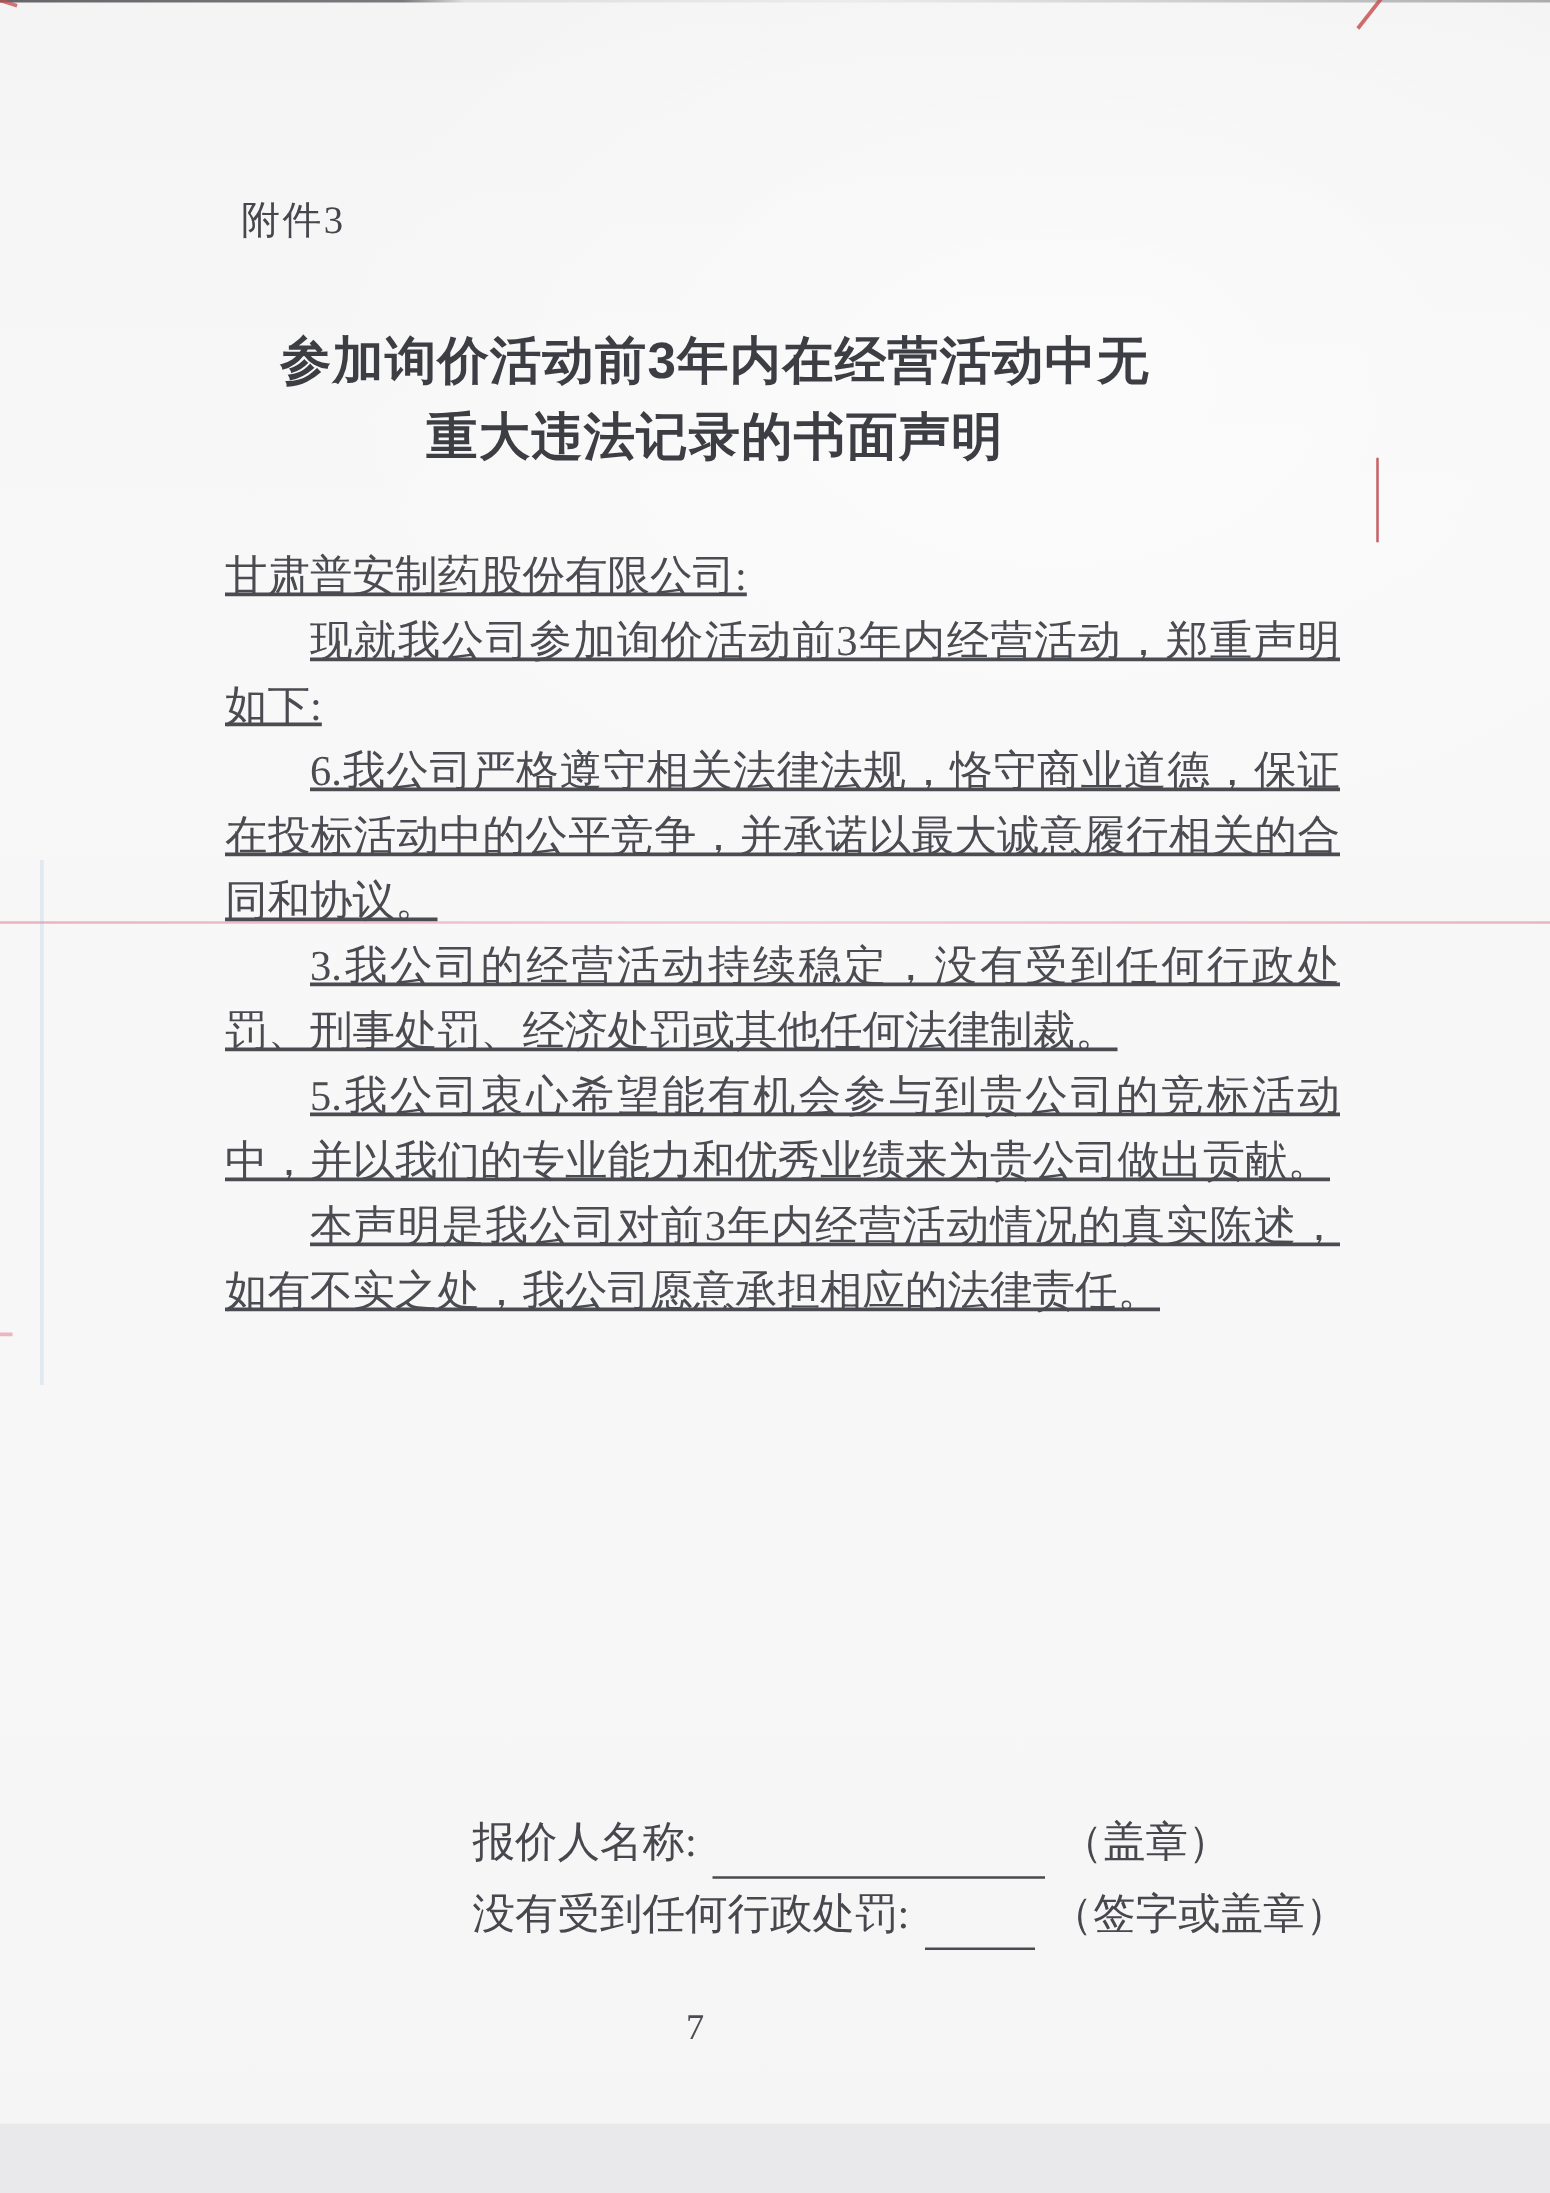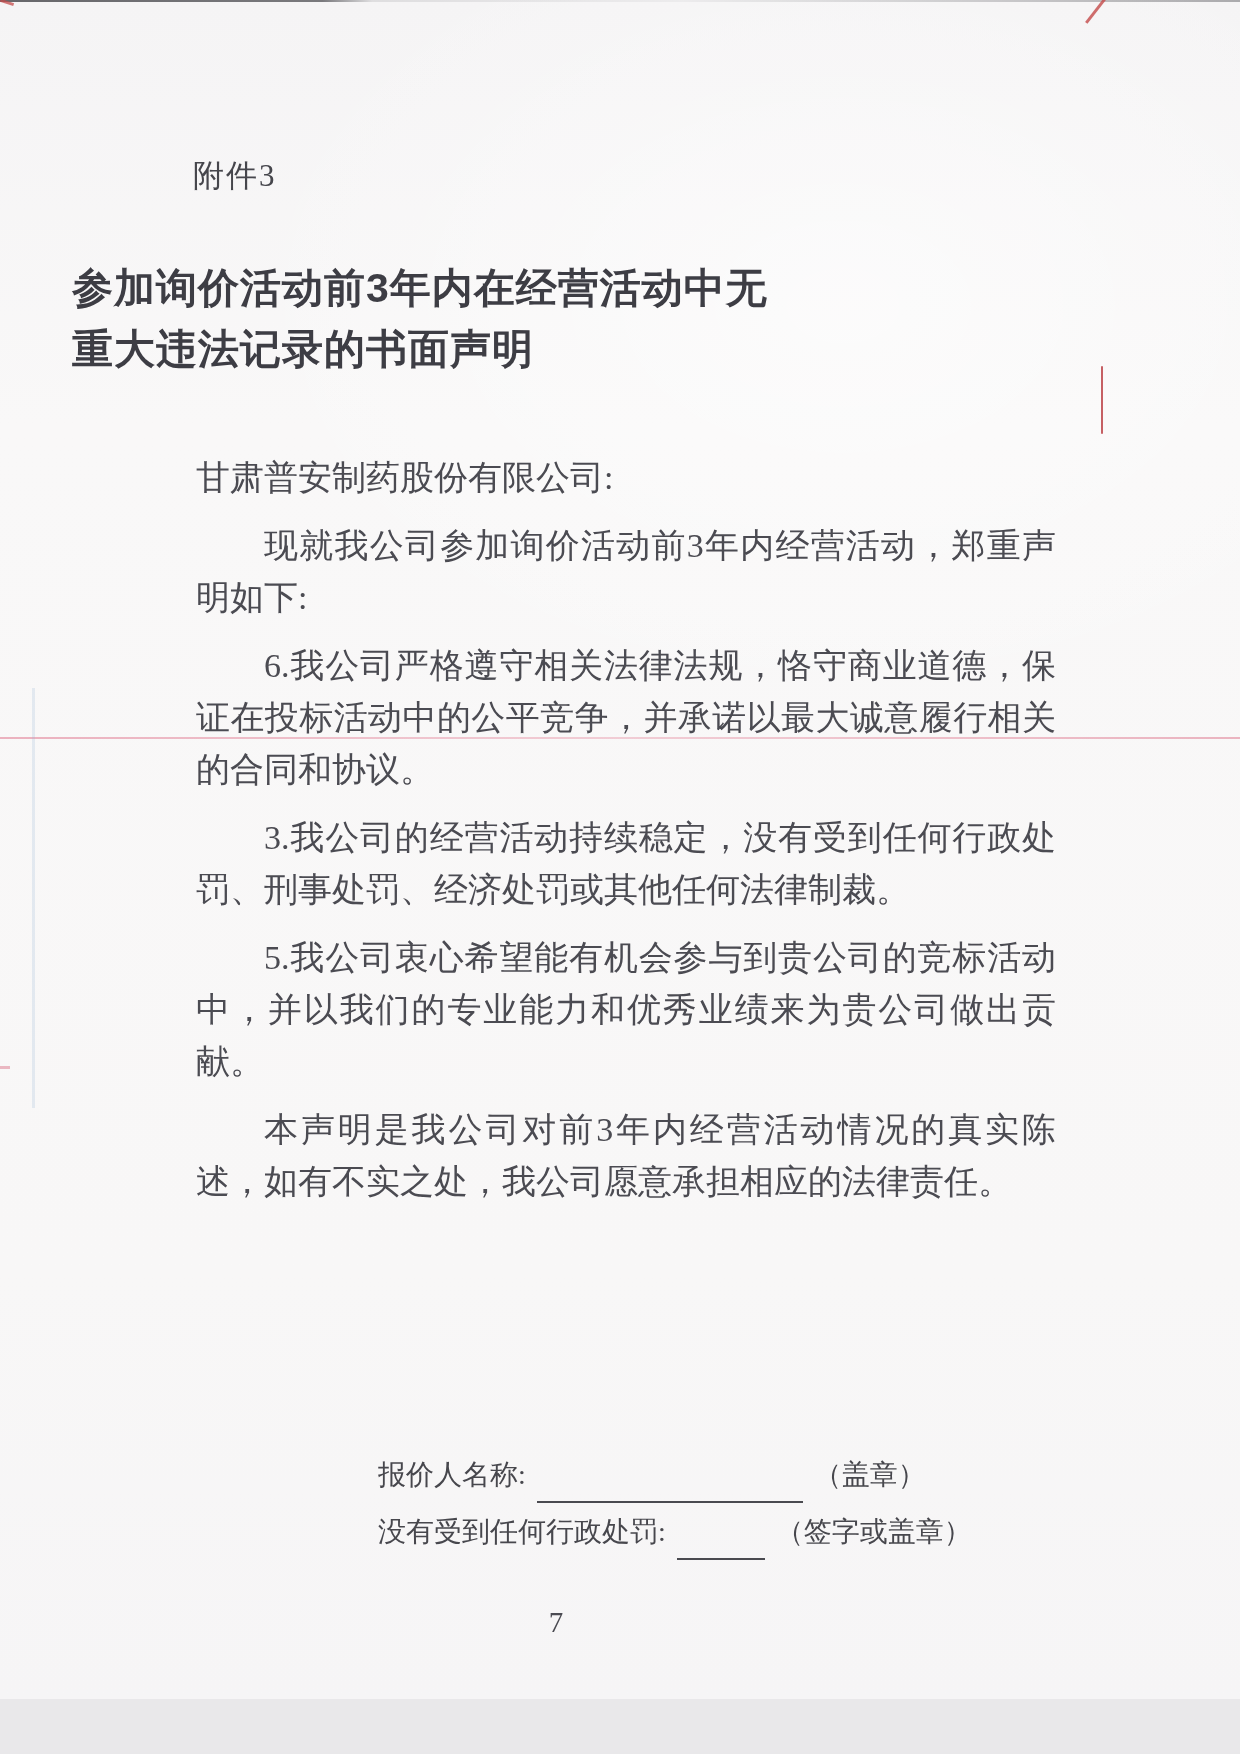--- a/index.html
+++ b/index.html
@@ -62,43 +62,43 @@
   .attachment-label {
     position: absolute;
     left: 193px; top: 155px;
     font-size: 31px;
     letter-spacing: 2px;
     color: #46464c;
   }
   .doc-title {
     position: absolute;
     left: 72px; top: 258px; width: 1000px;
-    text-align: left;
+    text-align: center;
     font-family: "Liberation Sans", sans-serif;
     font-weight: bold;
     font-size: 41px;
     line-height: 61px;
     letter-spacing: 1px;
     color: #3d3d44;
   }
   .doc-body {
     position: absolute;
     left: 180px; top: 436px; width: 892px;
     font-size: 34px;
     line-height: 52px;
     text-align: justify;
     color: #4b4b52;
   }
-  .doc-body p { margin: 16px; text-indent: 2em; }
+  .doc-body p { margin: 0; text-indent: 2em; text-decoration: underline; }
   .doc-body p.salutation { text-indent: 0; }
 
   .signature-block {
     position: absolute;
     left: 378px; top: 1446px;
-    font-size: 28px;
+    font-size: 34px;
     line-height: 57px;
     color: #47474d;
     white-space: nowrap;
   }
   .sig-row { height: 57px; }
   .sig-underline {
     display: inline-block;
     border-bottom: 2px solid #4a4a50;
     height: 34px;
     vertical-align: bottom;

